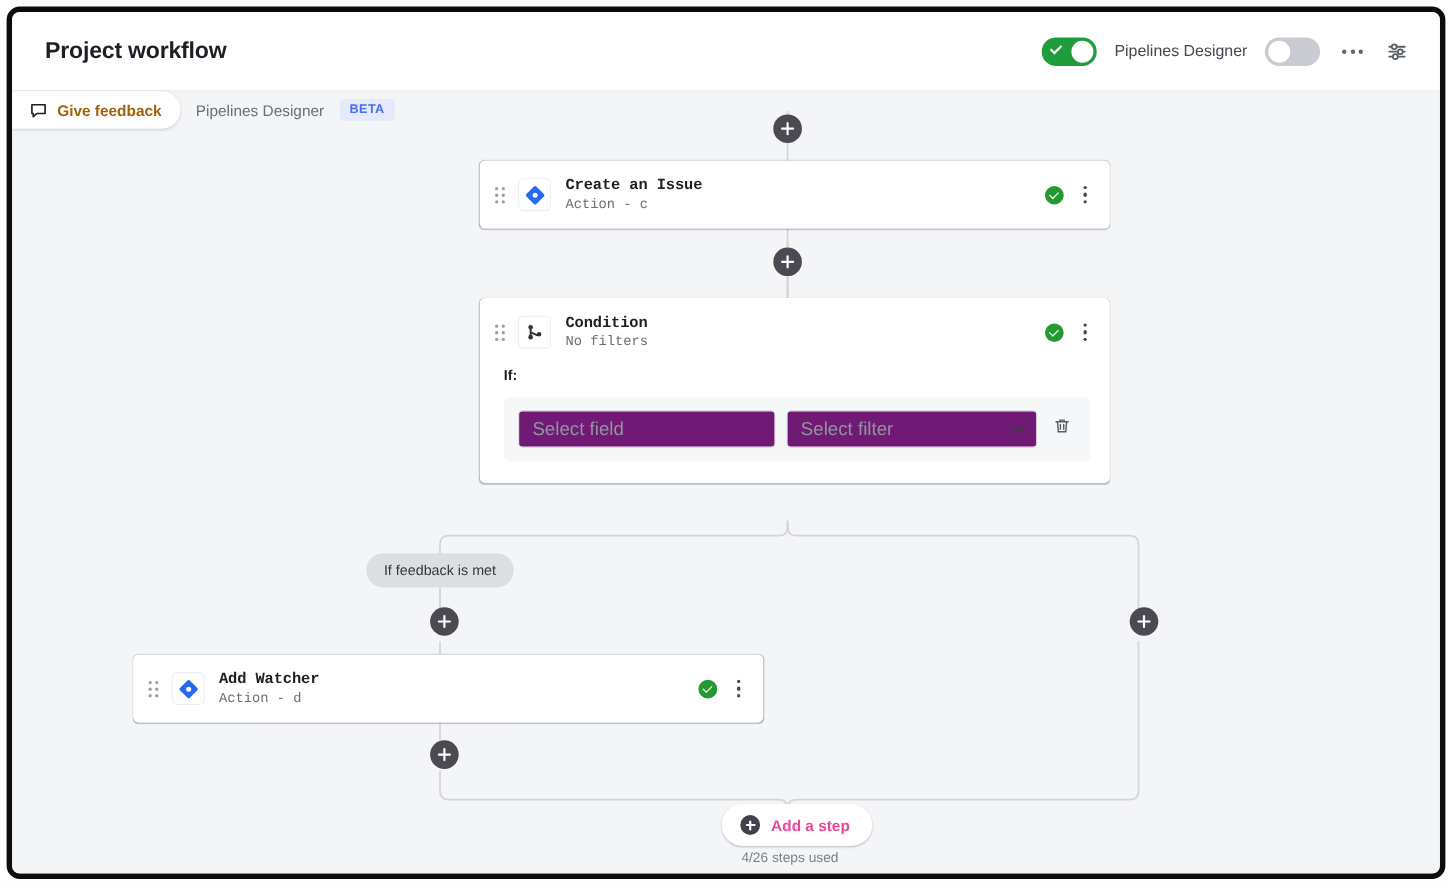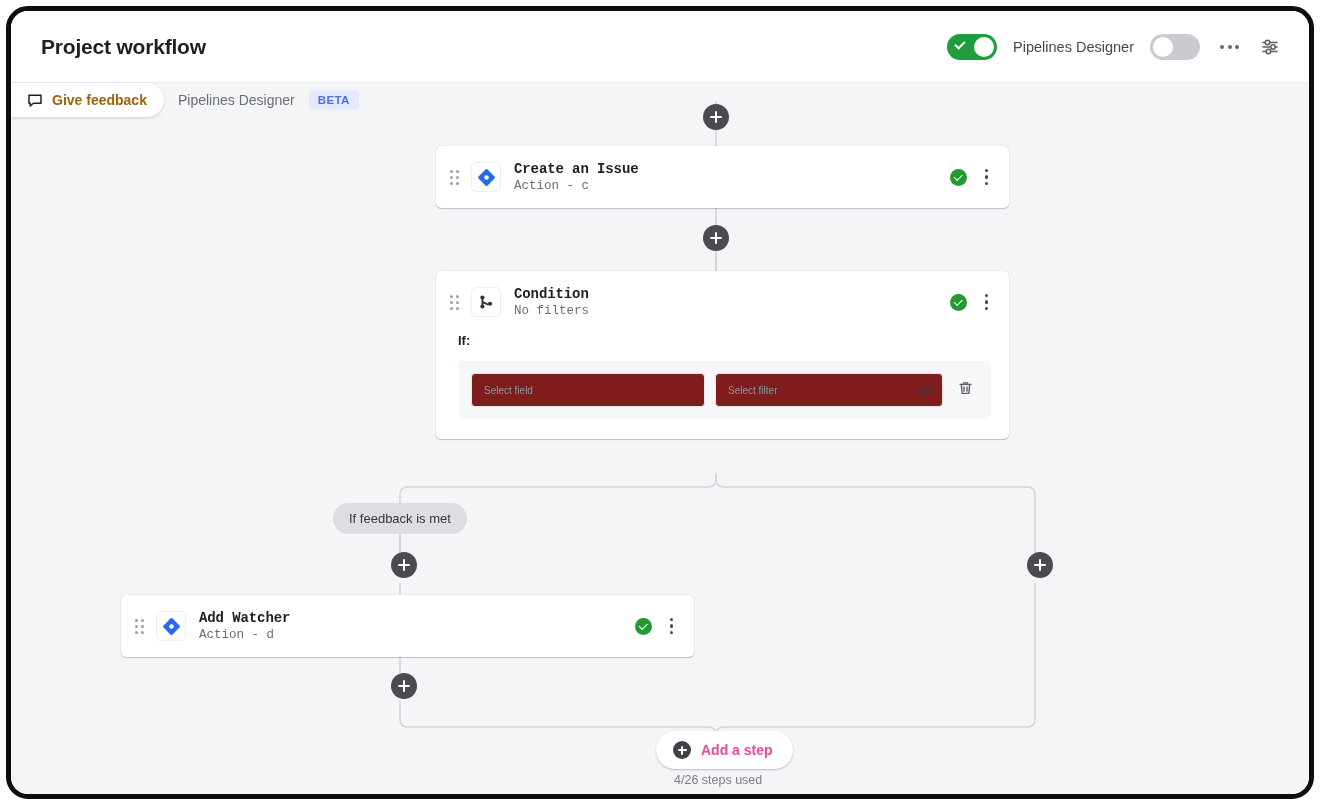--- a/index.html
+++ b/index.html
@@ -11,21 +11,21 @@
     font-family: "Liberation Sans", sans-serif;
     overflow: hidden;
   }
 
   
   .frame {
     position: absolute;
     left: 6px; top: 6px;
     width: 1308px; height: 793px;
     border: 5px solid #0d0d0d;
-    border-radius: 22px;
+    border-radius: 12px;
     overflow: hidden;
     background: #f4f5f7;
   }
 
   
   .header {
     position: absolute;
     left: 0; top: 0;
     width: 100%;
     height: 72px;
@@ -213,26 +213,26 @@
   .cond-body { padding: 0 18px 20px 22px; }
   .if-label { font-size: 13px; font-weight: bold; color: #1c2024; margin-bottom: 13px; }
   .cond-row {
     background: #f6f7f9;
     border-radius: 5px;
     padding: 12px 13px;
     display: flex; align-items: center; gap: 10px;
   }
   .sel {
     height: 34px;
-    background: #7f1d1d;
+    background: #701a75;
     border: 1px solid #e3e5e9;
     border-radius: 4px;
     display: flex; align-items: center;
     padding: 0 12px;
-    font-size: 10px;
+    font-size: 17px;
     color: #9095a0;
     cursor: pointer;
   }
   .sel-field  { flex: 0 0 234px; }
   .sel-filter { flex: 1 1 auto; justify-content: space-between; }
   .chev {
     width: 9px; height: 9px;
     border-right: 2px solid #3a3d44; border-bottom: 2px solid #3a3d44;
     transform: rotate(45deg) translate(-2px,-2px);
   }

